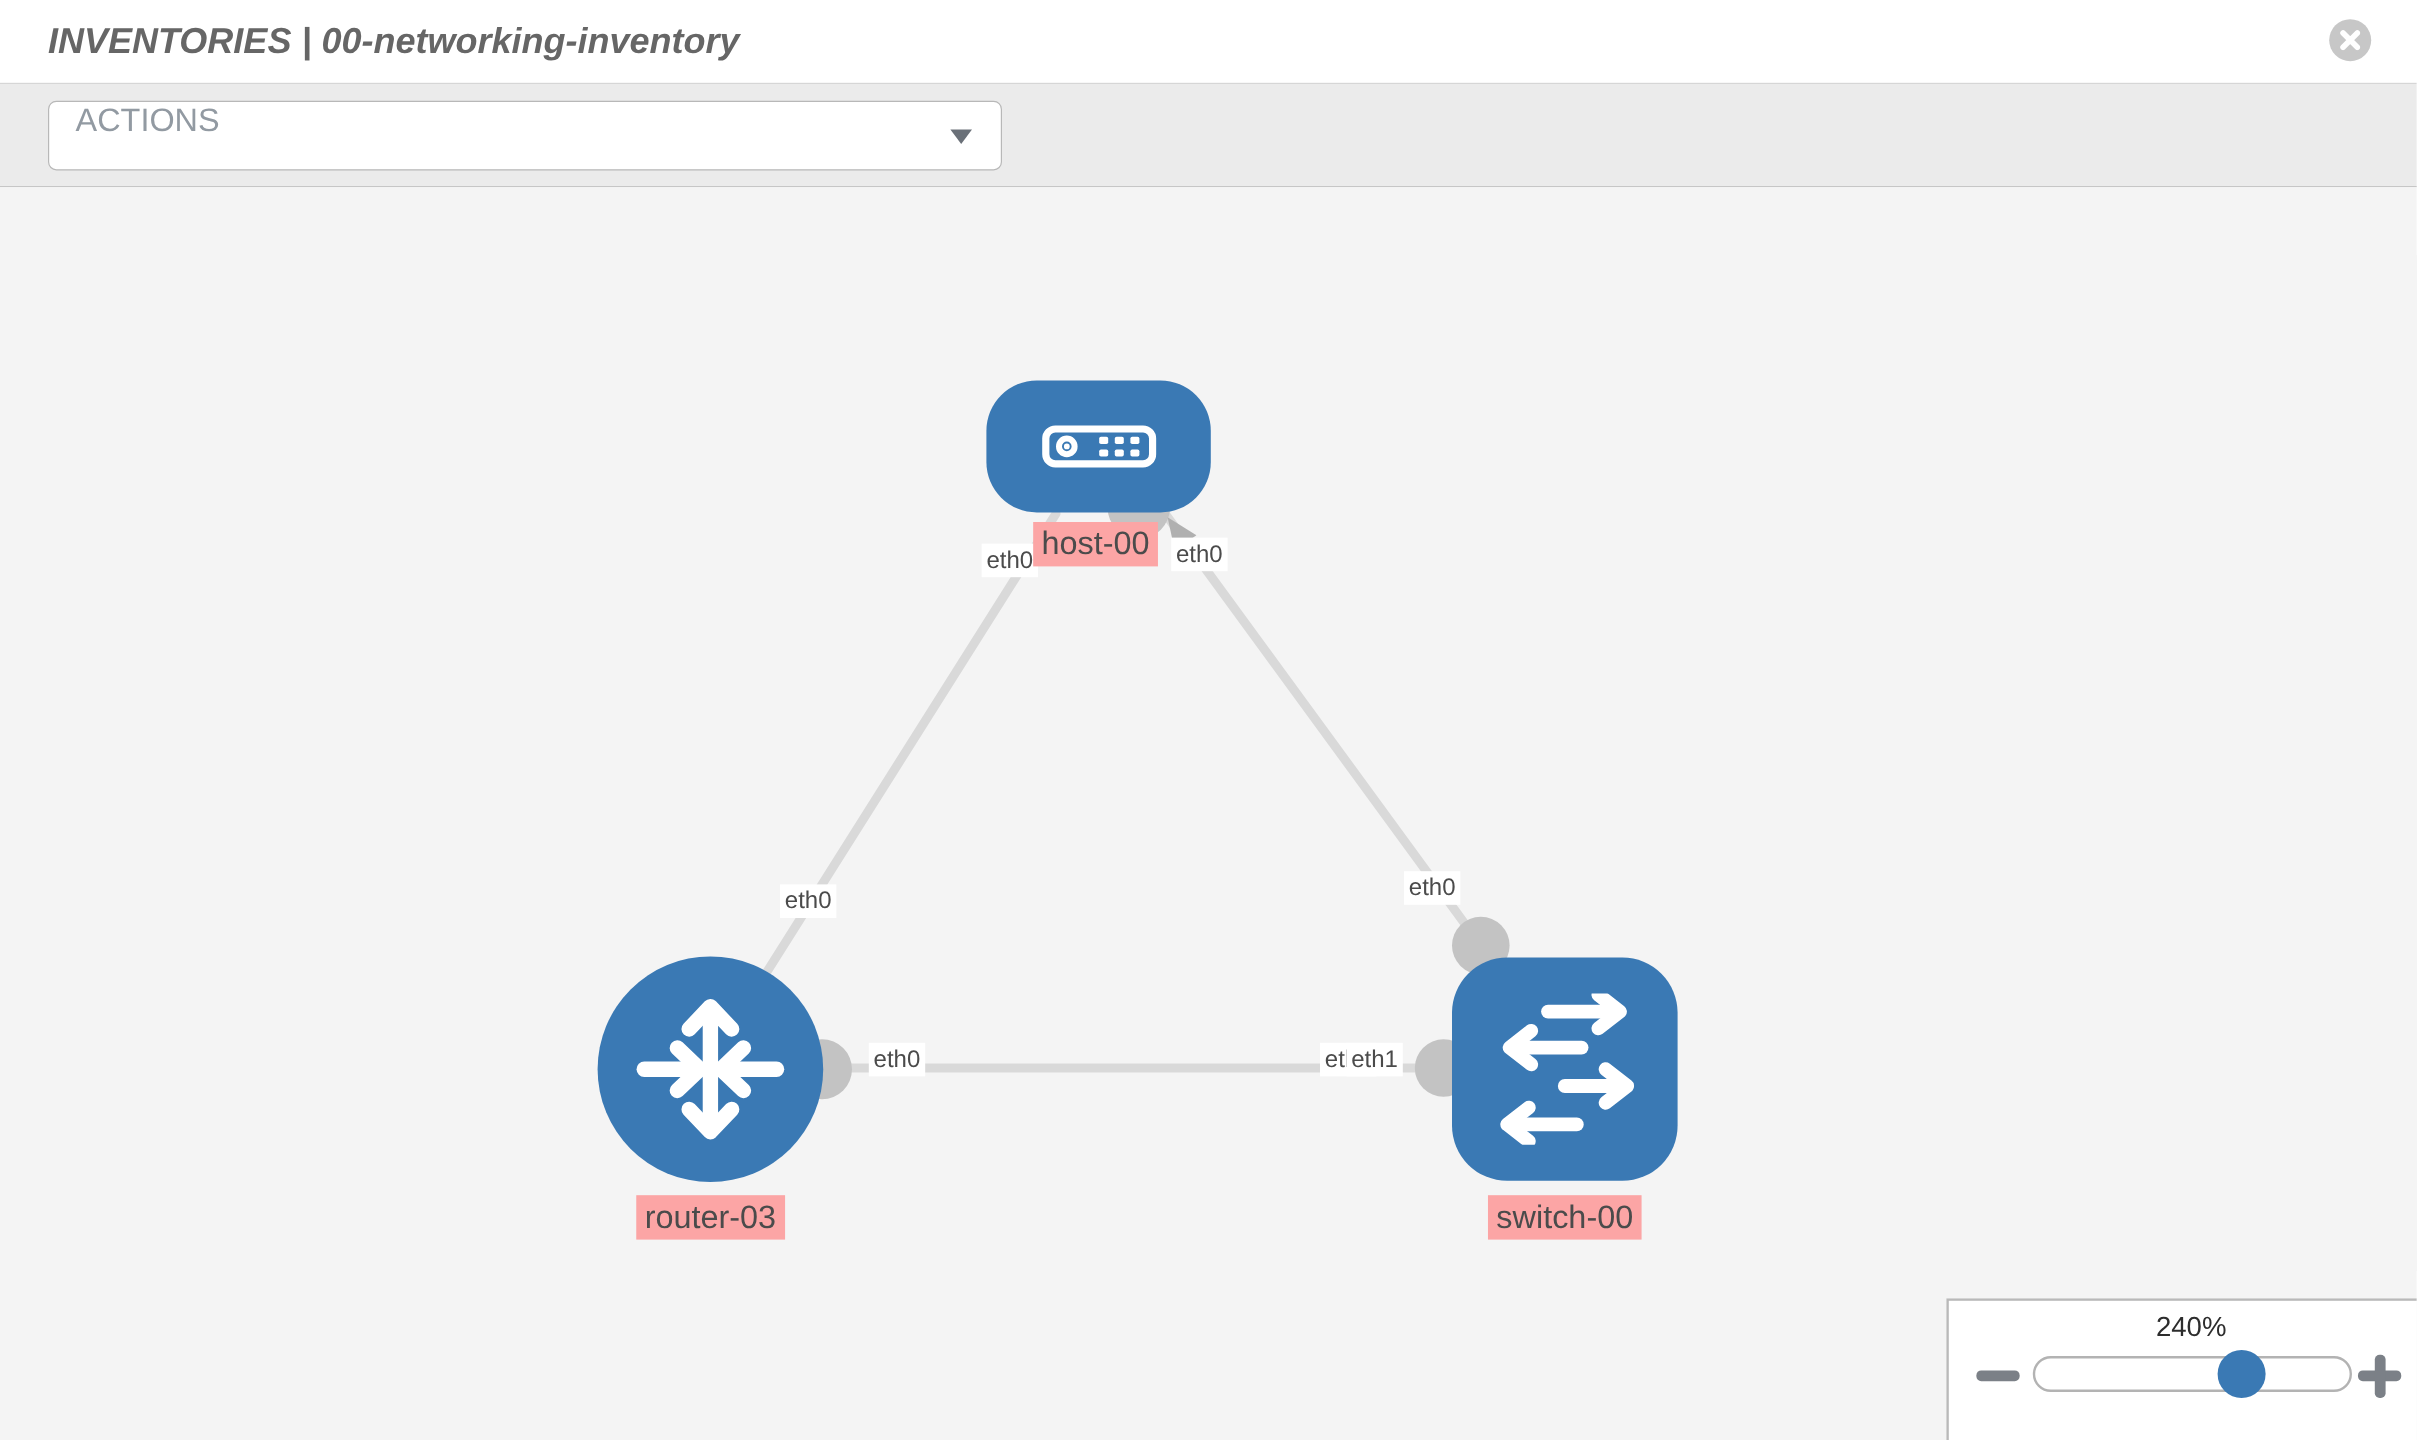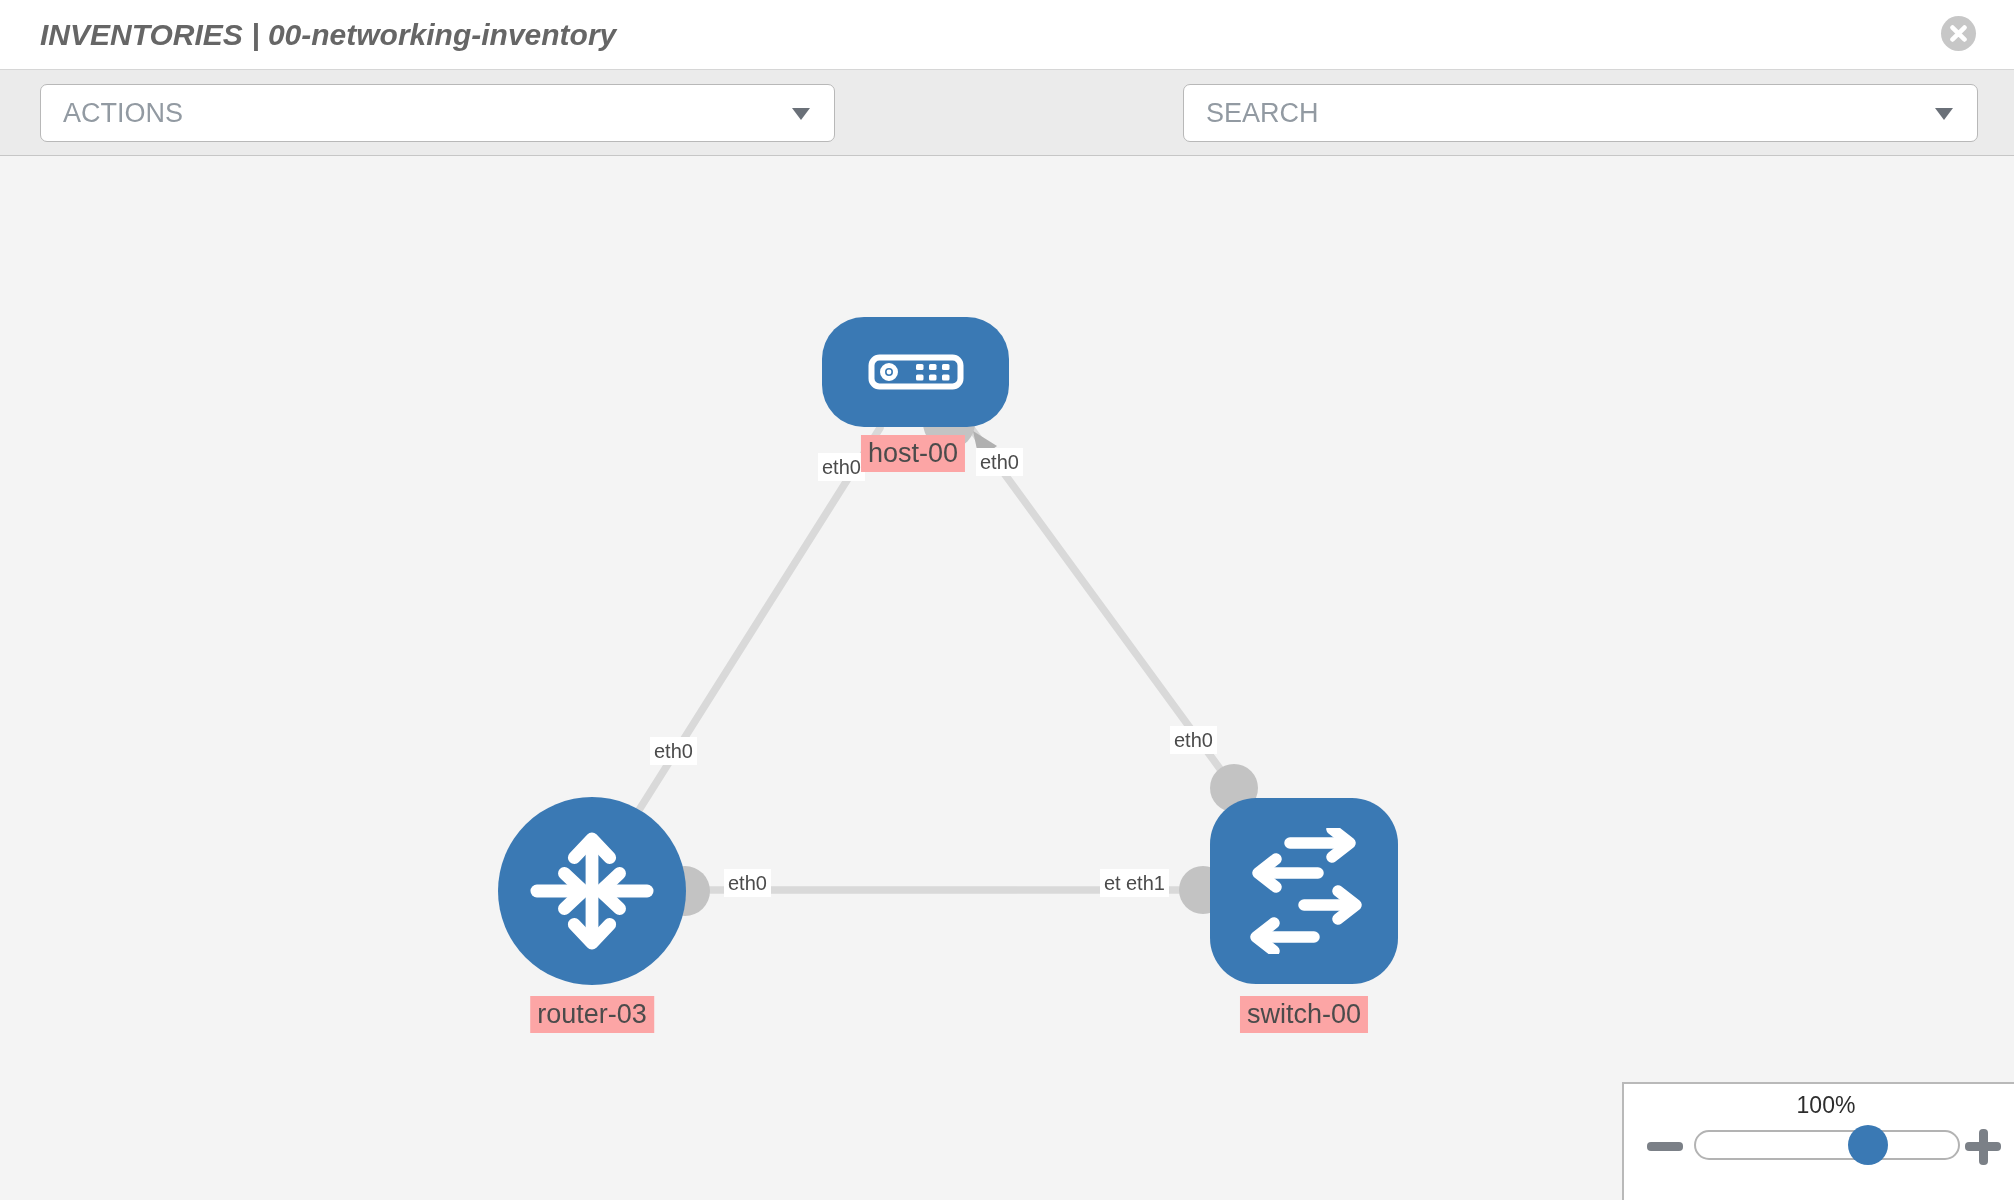--- a/index.html
+++ b/index.html
@@ -21,21 +21,21 @@
   .close-btn{ position:absolute; right:38px; top:16px; width:35px; height:35px;
         border-radius:50%; background:#c7c7c7; cursor:pointer;
         display:flex; align-items:center; justify-content:center; }
   .close-btn svg{ width:17px; height:17px; }
 
   
   .toolbar{ position:relative; width:100%; height:86px; background:#ebebeb;
         border-bottom:1px solid #c6c6c6; }
   .combo{ position:absolute; top:14px; height:58px; background:#fff;
         border:1px solid #b8b8b8; border-radius:7px; cursor:pointer;
-        display:flex; align-items:center; }
+        display:flex; align-items:flex-start; }
   .combo .combo-label{ margin-left:22px; font-size:27px; color:#929aa2; }
   .combo .caret{ position:absolute; right:24px; top:50%; margin-top:-5px;
         width:0; height:0; border-left:9px solid transparent;
         border-right:9px solid transparent; border-top:12px solid #6a7078; }
   .combo.actions{ left:40px; width:795px; }
   .combo.search{ left:1183px; width:795px; }
   .tool-icon{ position:absolute; top:98px; cursor:pointer; }
   .tool-icon.wrench{ left:1046px; }
   .tool-icon.key{ left:1114px; }
 
@@ -95,24 +95,20 @@
     <svg class="tool-icon wrench" width="40" height="40" viewBox="0 0 512 512">
       <path fill="#70757C" d="M507.73 109.1c-2.24-9.03-13.54-12.09-20.12-5.51l-74.36 74.36-67.88-11.31-11.31-67.88 74.36-74.36c6.62-6.62 3.43-17.9-5.66-20.16-47.38-11.74-99.55.91-136.58 37.93-39.64 39.64-50.55 97.1-34.05 147.2L18.74 402.76c-24.99 24.99-24.99 65.51 0 90.5 24.99 24.99 65.51 24.99 90.5 0l213.21-213.21c50.12 16.71 107.47 5.68 147.37-34.22 37.07-37.07 49.7-89.32 37.91-136.73zM64 472c-13.25 0-24-10.75-24-24 0-13.26 10.75-24 24-24s24 10.74 24 24c0 13.25-10.75 24-24 24z"></path>
     </svg>
 
     <svg class="tool-icon key" width="46" height="46" viewBox="0 0 512 512">
       <g transform="scale(-1,1) translate(-512,0)">
         <path fill="#70757C" d="M512 176.001C512 273.203 433.202 352 336 352c-11.22 0-22.19-1.062-32.827-3.069l-24.012 27.014A23.999 23.999 0 0 1 261.223 384H224v40c0 13.255-10.745 24-24 24h-40v40c0 13.255-10.745 24-24 24H24c-13.255 0-24-10.745-24-24v-78.059c0-6.365 2.529-12.47 7.029-16.971l161.802-161.802C163.108 213.814 160 195.271 160 176 160 78.798 238.797.001 335.999 0 433.488-.001 512 78.511 512 176.001zM336 128c0 26.51 21.49 48 48 48s48-21.49 48-48-21.49-48-48-48-48 21.49-48 48z"></path>
       </g>
     </svg>
 
-    <div class="combo search">
-      <span class="combo-label">SEARCH</span>
-      <span class="caret"></span>
-    </div>
   </div>
 
   <div class="canvas">
 
     <svg class="wires" width="2014" height="1044" viewBox="0 0 2014 1044">
 
       <line x1="880" y1="272" x2="610" y2="700" stroke="#D9D9D9" stroke-width="7.5" stroke-linecap="round"></line>
       <line x1="968" y1="268" x2="1234" y2="632" stroke="#D9D9D9" stroke-width="7.5" stroke-linecap="round"></line>
       <line x1="600" y1="734" x2="1230" y2="734" stroke="#D9D9D9" stroke-width="7.5" stroke-linecap="round"></line>
 
@@ -176,21 +172,21 @@
         <div class="if-badge" style="left: 818px; top: 297px;">eth0</div>
         <div class="if-badge" style="left: 976px; top: 292px;">eth0</div>
         <div class="if-badge" style="left: 650px; top: 581px;">eth0</div>
         <div class="if-badge" style="left: 1170px; top: 570px;">eth0</div>
         <div class="if-badge" style="left: 724px; top: 713px;">eth0</div>
         <div class="if-badge" style="left: 1100px; top: 713px;">eth0</div>
         <div class="if-badge" style="left: 1122px; top: 713px;">eth1</div>
       </div>
 
     <div class="zoom-panel">
-      <div class="zoom-level">100%</div>
+      <div class="zoom-level">240%</div>
       <div class="zoom-minus">
         <span class="zbar"></span>
       </div>
       <div class="zoom-track">
         <div class="zoom-handle"></div>
       </div>
       <div class="zoom-plus">
         <span class="zbar h"></span>
         <span class="zbar v"></span>
       </div>

